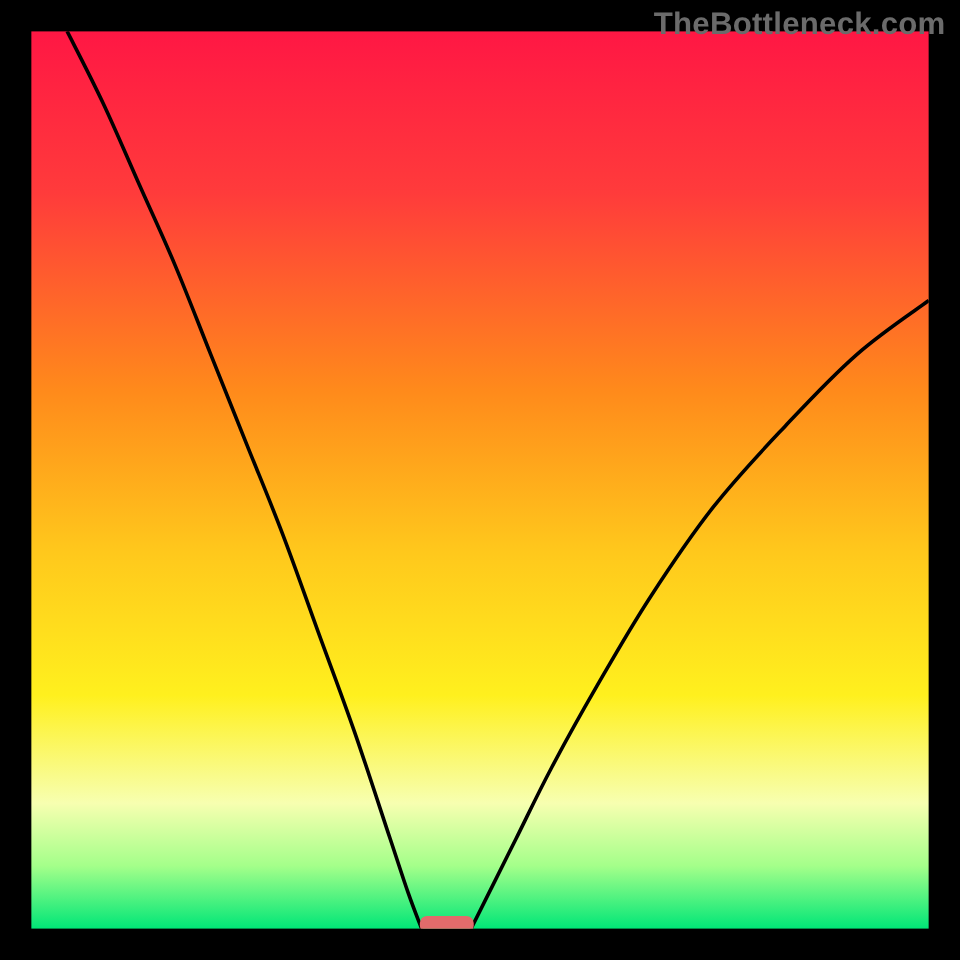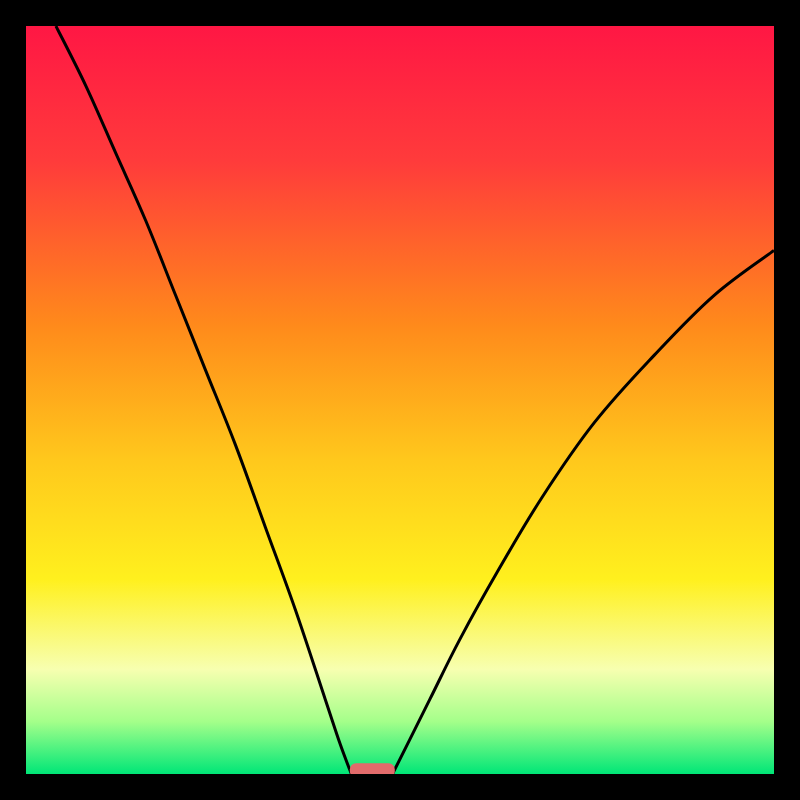--- a/index.html
+++ b/index.html
@@ -56,13 +56,14 @@
             <stop offset="100%" stop-color="#00e677"></stop>
           </linearGradient>
       </defs>
       <rect id="bg-rect" x="0" y="0" width="748" height="748" fill="url(#bg-grad)"></rect>
       <path id="left-curve" fill="none" stroke="#000" stroke-width="3" d="M 29.92,0 C 35.3056,10.771199999999984 49.06880000000001,36.9511999999999 59.84,59.83999999999992 C 70.6112,82.72879999999994 78.9888,102.92480000000006 89.75999999999999,127.16000000000008 C 100.53119999999998,151.3952000000001 108.90880000000001,168.89840000000004 119.68,194.48000000000002 C 130.4512,220.0616 138.8288,242.35199999999998 149.6,269.28 C 160.3712,296.20799999999997 168.7488,317.152 179.51999999999998,344.08 C 190.29119999999998,371.008 198.66880000000003,390.6056 209.44000000000003,418.88 C 220.21120000000002,447.1544 228.58880000000002,471.53919999999994 239.36,501.15999999999997 C 250.1312,530.7808 258.50879999999995,552.4728 269.28,583.44 C 280.0512,614.4072000000001 291.1216,648.9648000000001 299.2,673.2 C 307.2784,697.4352 309.44759999999997,704.6160000000001 314.15999999999997,718.08 C 318.87239999999997,731.544 323.36039999999997,742.6144 325.38,748"></path>
       <path id="right-curve" fill="none" stroke="#000" stroke-width="3" d="M 366.52,748 C 369.2128,742.6144 374.748,731.544 381.48,718.08 C 388.21200000000005,704.6160000000001 394.4952,692.0496 403.92,673.2 C 413.3448,654.3504 421.7224,636.2488000000001 433.84,613.36 C 445.95759999999996,590.4712 456.4296,571.6216 471.24,546.04 C 486.0504,520.4584 498.6168,498.168 516.12,471.24 C 533.6232,444.312 548.284,422.02160000000003 568.48,396.44 C 588.676,370.85839999999996 606.7775999999999,352.00879999999995 628.3199999999999,329.11999999999995 C 649.8624,306.23119999999994 666.6176,288.1296 688.1600000000001,269.28 C 709.7024000000001,250.43039999999996 737.2288,232.47839999999997 748,224.39999999999998"></path>
       <rect id="bottom-marker" rx="6" ry="6" height="14" x="323.88399999999996" y="737.26" width="44.879999999999995" fill="#e26b6b"></rect>
     </svg>
   </div>
 
+  <div class="watermark">TheBottleneck.com</div>
 </div>
 
 </body></html>

